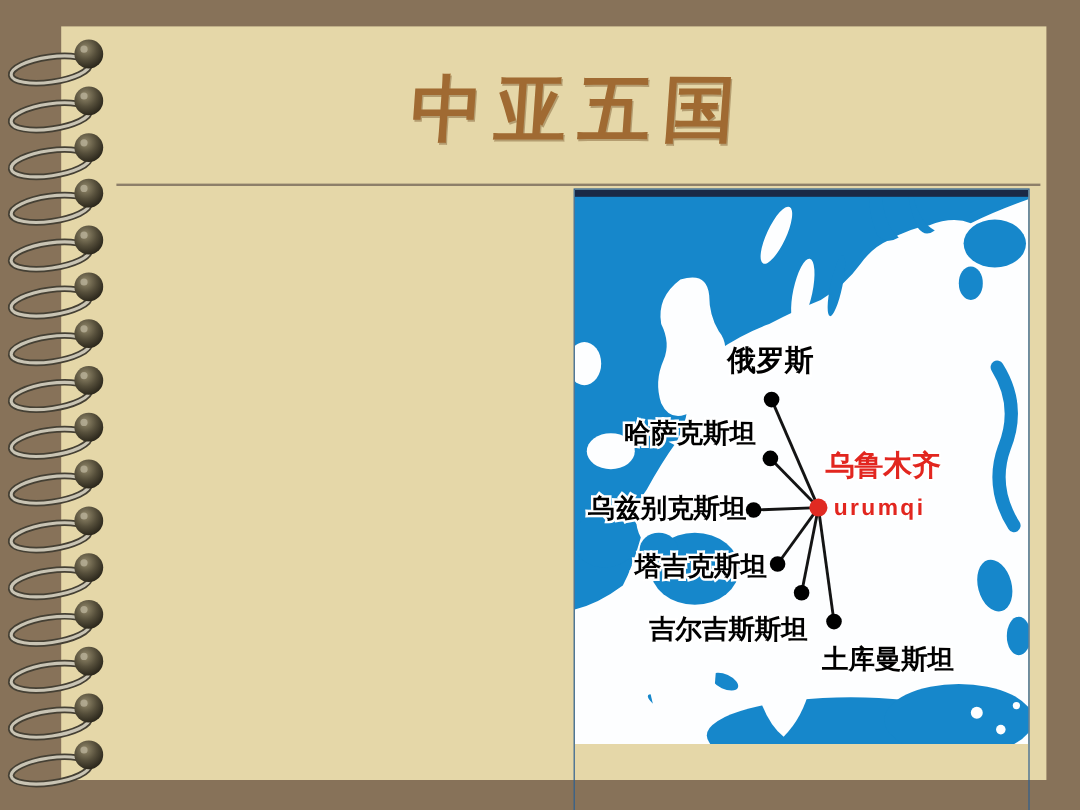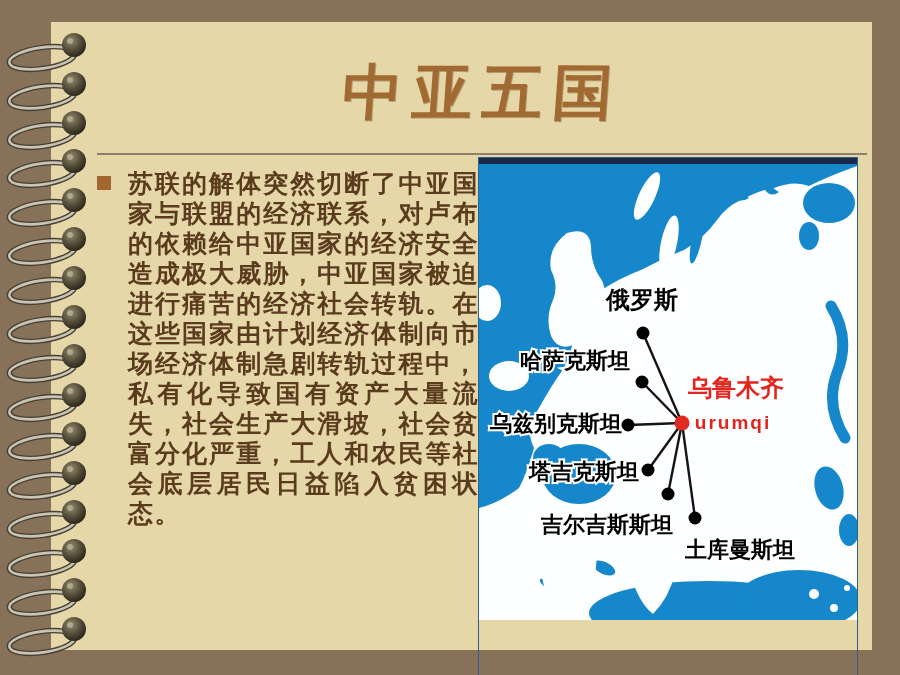--- a/index.html
+++ b/index.html
@@ -52,24 +52,20 @@
   .binding{position:absolute;left:0;top:0;pointer-events:none;}
 </style>
 </head>
 <body>
 
 <div class="page">
   <div class="slide-title">中亚五国</div>
   <div class="title-rule"></div>
 
   <ul class="bullets">
-    <li>
-      <span class="marker"></span>
-      <span>苏联的解体突然切断了中亚国家与联盟的经济联系，对卢布的依赖给中亚国家的经济安全造成极大威胁，中亚国家被迫进行痛苦的经济社会转轨。在这些国家由计划经济体制向市场经济体制急剧转轨过程中，私有化导致国有资产大量流失，社会生产大滑坡，社会贫富分化严重，工人和农民等社会底层居民日益陷入贫困状态。</span>
-    </li>
   </ul>
 
   <div class="map-wrap">
     <svg id="map-svg" width="378" height="462" viewBox="0 0 378 462">
       <rect class="sea" x="0" y="0" width="378" height="462"></rect>
 
       <g class="land">
 
         <path d="M378,8 Q350,18 330,28 Q315,22 295,30 Q280,32 262,42 Q248,48 238,62
                  Q225,80 205,92 Q185,100 162,112 Q140,120 118,135 Q98,148 95,170

